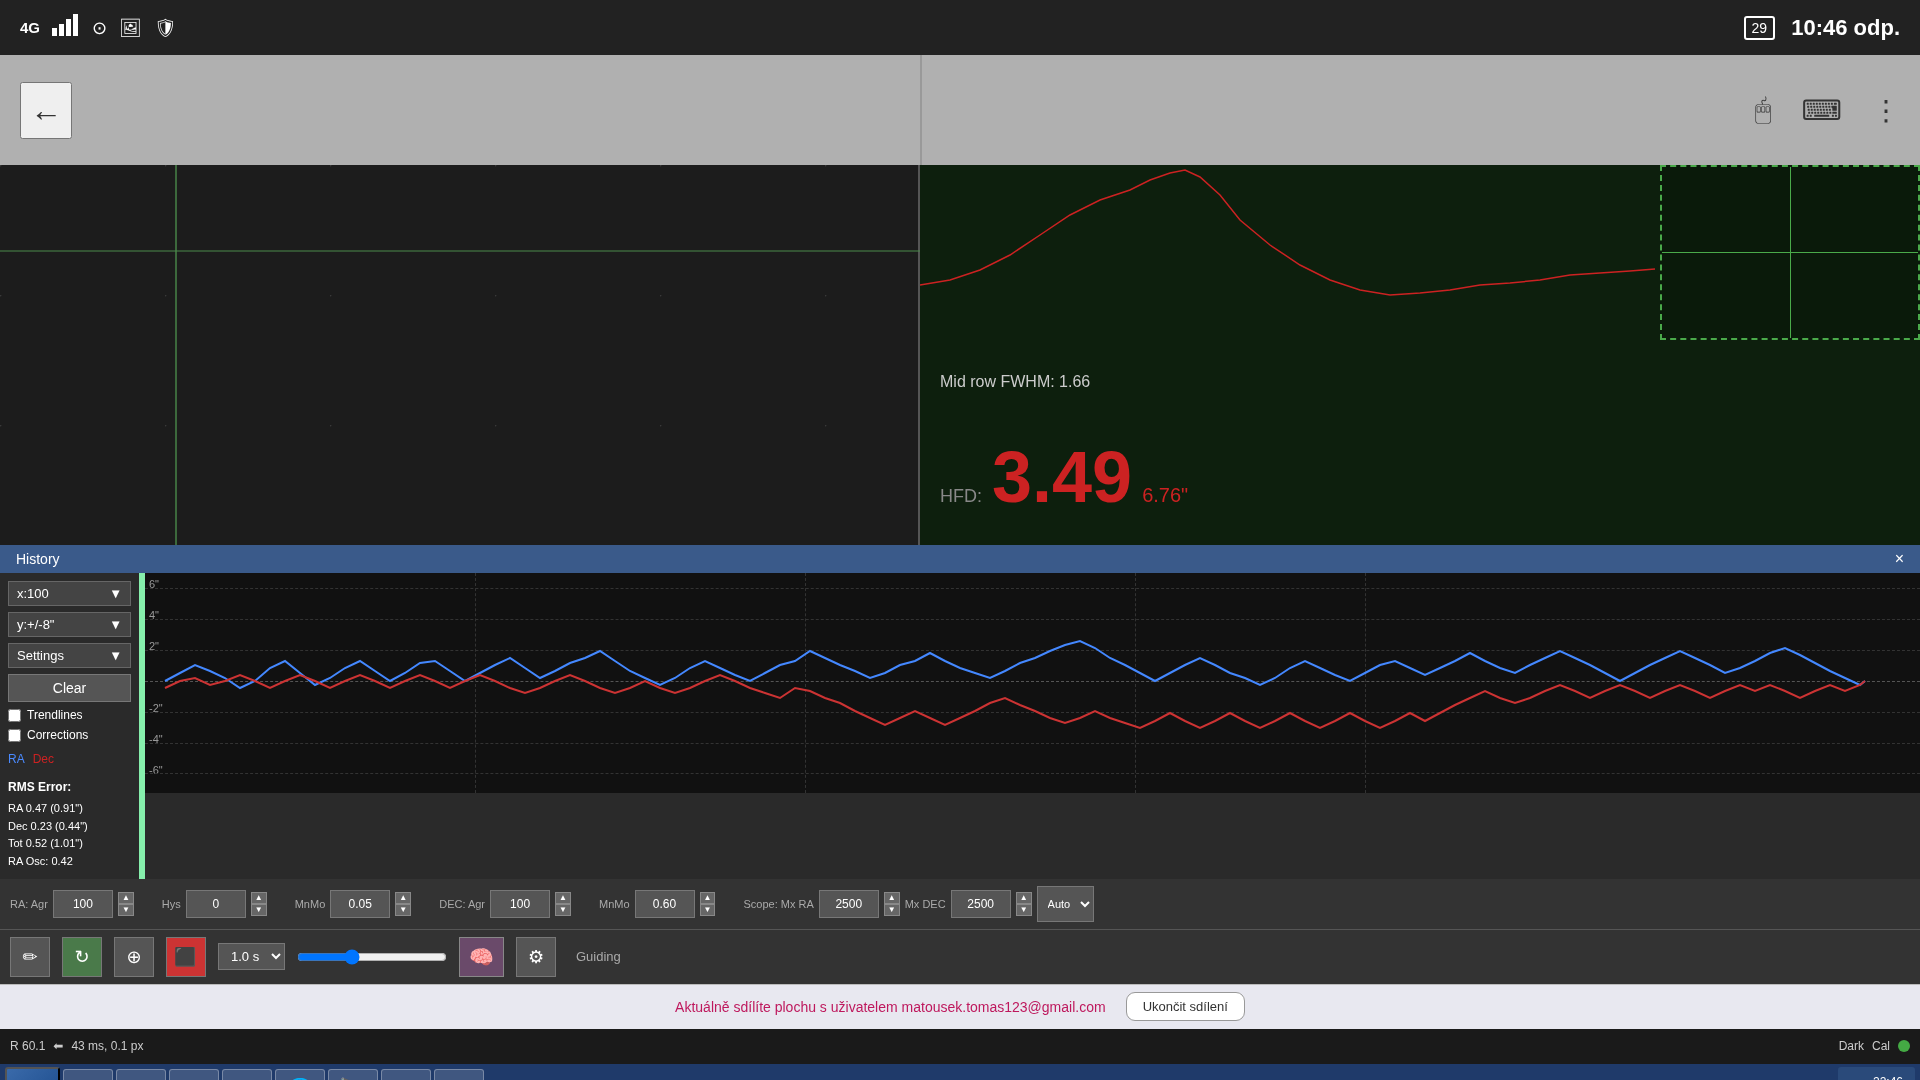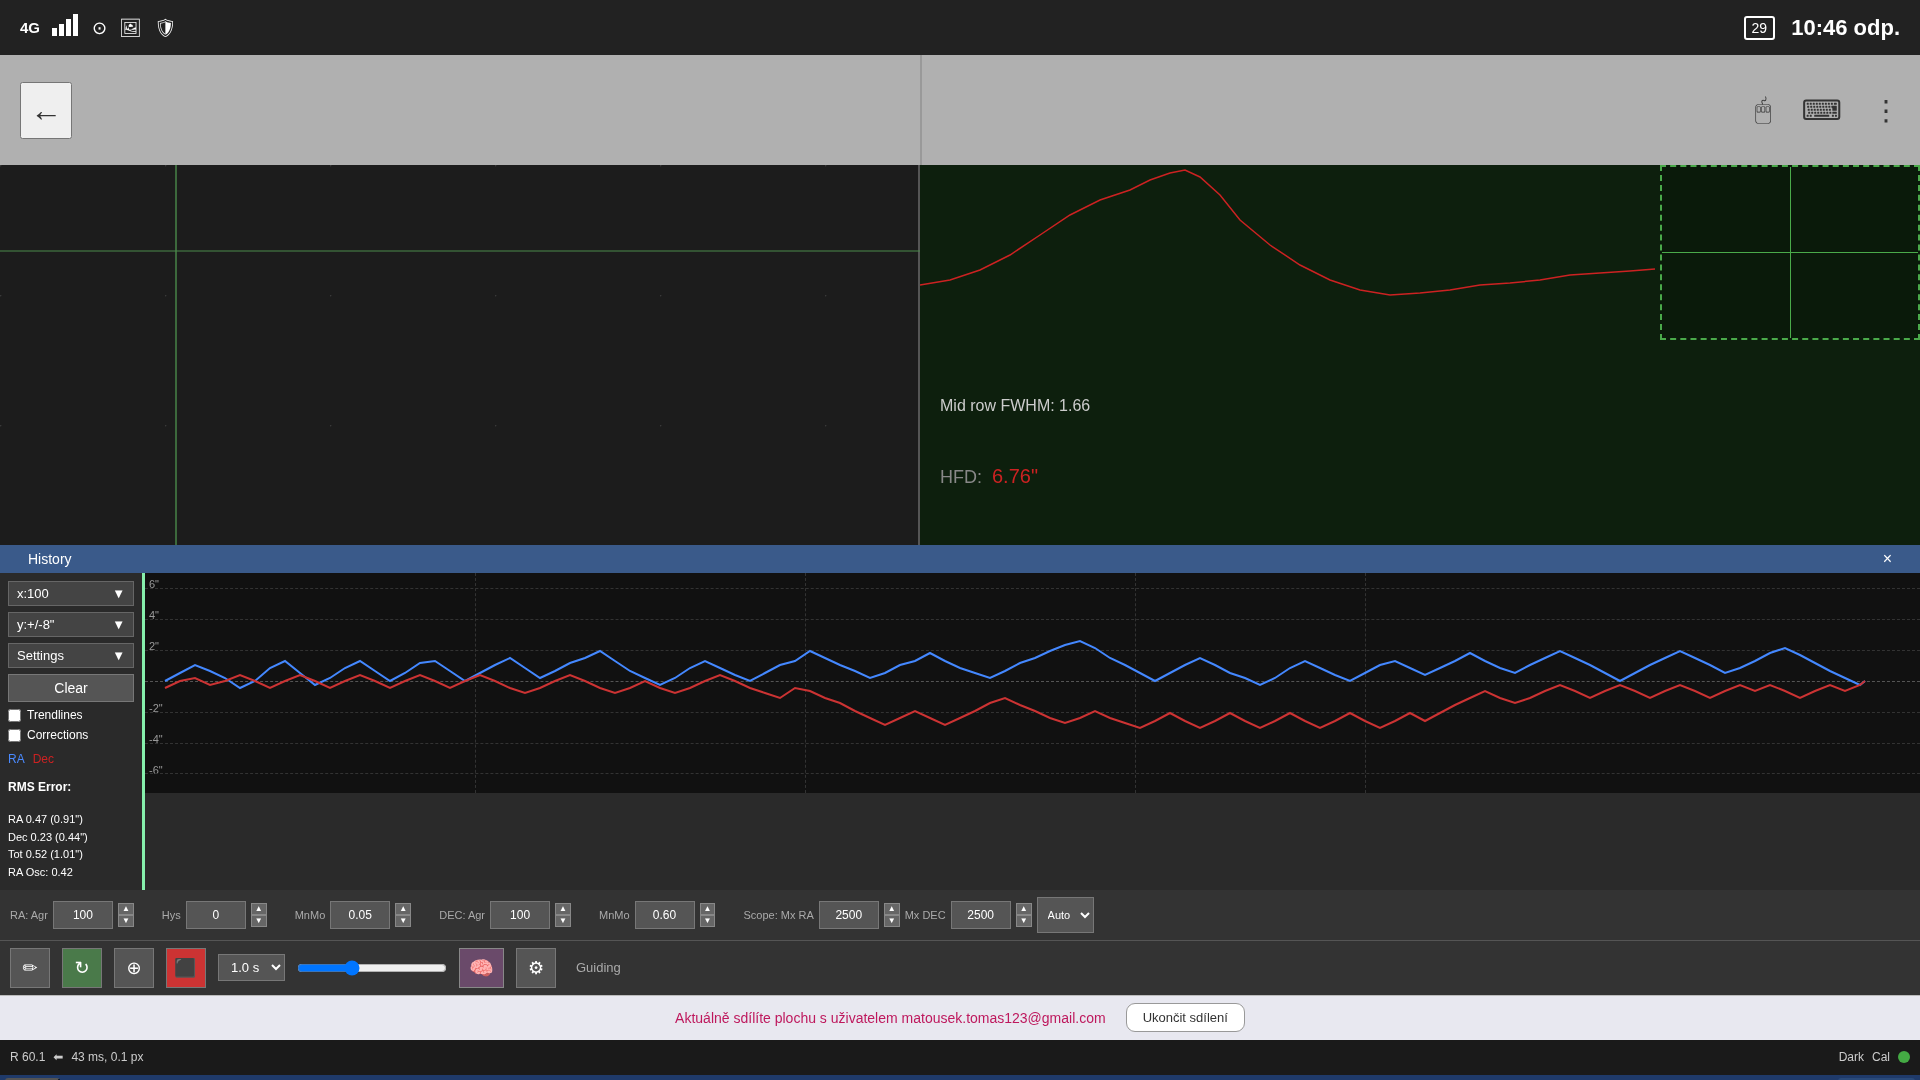--- a/index.html
+++ b/index.html
@@ -73,46 +73,46 @@
     .crosshair-right-v {
       position: absolute; top: 0; left: 50%; width: 1px; height: 100%; background: #4aaa4a;
     }
 
     
     #history-panel {
       width: 100%; background: #2a2a2a; position: relative;
     }
     .history-title-bar {
       width: 100%; height: 28px; background: #3a5a8a; display: flex; align-items: center;
-      justify-content: space-between; padding: 0 28px; color: white; font-size: 14px;
+      justify-content: space-between; padding: 0 16px; color: white; font-size: 14px;
     }
     .history-close { color: white; font-size: 16px; cursor: pointer; }
     .history-body { display: flex; }
 
     
     .history-sidebar {
       width: 145px; background: #2a2a2a; padding: 8px; display: flex; flex-direction: column; gap: 6px;
-      border-right: 3px solid #86efac;
+      border-right: 6px solid #86efac;
     }
     .dropdown-btn {
       background: #444; color: white; border: 1px solid #666; padding: 4px 8px;
       font-size: 13px; cursor: pointer; display: flex; align-items: center; justify-content: space-between;
       width: 100%;
     }
     .clear-btn {
       background: #555; color: white; border: 1px solid #777; padding: 5px 8px;
       font-size: 14px; cursor: pointer; text-align: center; width: 100%;
     }
     .checkbox-row { display: flex; align-items: center; gap: 6px; color: white; font-size: 12px; }
     .checkbox-row input { width: 13px; height: 13px; }
     .legend-row { display: flex; gap: 8px; font-size: 12px; margin-top: 4px; }
     .legend-ra { color: #4a8aff; }
     .legend-dec { color: #cc2222; }
     .rms-section { color: white; font-size: 11px; margin-top: 6px; line-height: 1.6; }
-    .rms-title { font-size: 12px; font-weight: bold; margin-bottom: 14px; }
+    .rms-title { font-size: 12px; font-weight: bold; margin-bottom: 3px; }
 
     
     .history-chart {
       flex: 1; height: 220px; background: #111; position: relative; overflow: hidden;
     }
     .grid-label {
       position: absolute; color: #999; font-size: 11px; left: 4px;
     }
     .grid-line {
       position: absolute; left: 0; right: 0; border-top: 1px dashed #333; width: 100%;
@@ -273,20 +273,21 @@
 
     <div class="green-dashed-box">
       <div class="crosshair-right-h"></div>
       <div class="crosshair-right-v"></div>
     </div>
 
     <div class="bottom-info" style="position:absolute;bottom:0;left:0;width:740px;height:205px;background:#0d1f0d;display:flex;flex-direction:column;justify-content:center;padding:20px;">
       <div class="fwhm-label">Mid row FWHM: 1.66</div>
       <div class="hfd-row">
         <span class="hfd-label">HFD:</span>
+        <span class="hfd-value">3.49</span>
         <span class="hfd-unit">6.76"</span>
       </div>
     </div>
   </div>
 </div>
 
 <div id="history-panel">
   <div class="history-title-bar">
     <span>History</span>
     <span class="history-close">×</span>

